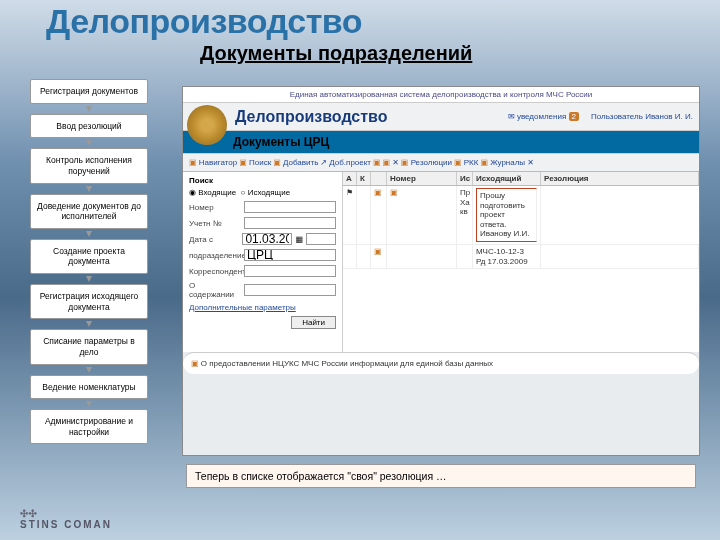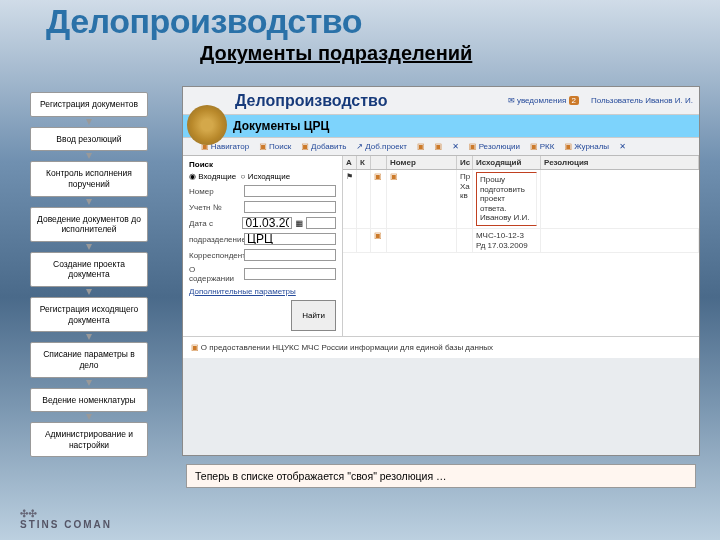--- a/index.html
+++ b/index.html
@@ -13,21 +13,21 @@
     position: absolute; top: 2px; left: 46px;
     font-size: 34px; font-weight: 900; color: #2a71a8;
     letter-spacing: -0.5px;
   }
   .subtitle {
     position: absolute; top: 42px; left: 200px;
     font-size: 20px; font-weight: 900; color: #000;
     text-decoration: underline;
   }
   .sidebar {
-    position: absolute; left: 30px; top: 92px;
+    position: absolute; left: 30px; top: 79px;
     width: 118px; display: flex; flex-direction: column;
   }
   .sidebar-box {
     background: #fff; border: 1px solid #999;
     padding: 6px 4px; text-align: center;
     font-size: 8.5px; line-height: 1.25; color: #000;
     border-radius: 2px;
   }
   .arrow {
     width: 0; height: 0; margin: 2px auto;
@@ -59,65 +59,65 @@
   .right-links {
     margin-left: auto; font-size: 8px; color: #254a9a;
     display: flex; gap: 12px; align-items: center;
   }
   .badge {
     display: inline-block; background: #cc7a2a; color: #fff;
     padding: 0 3px; border-radius: 2px; font-size: 8px;
   }
   .scr-subhead {
     padding: 4px 6px 4px 50px; font-size: 12px; font-weight: 700;
-    border-bottom: 1px solid #ccc; background: #7dd3fc;
+    border-bottom: 1px solid #ccc; background: #0369a1;
   }
   .tabs {
-    height: 18px; display: flex; align-items: center; gap: 10px;
-    padding: 0 18px; font-size: 8px; color: #254a9a;
+    height: 18px; display: flex; align-items: center; gap: 2px;
+    padding: 0 6px; font-size: 8px; color: #254a9a;
     border-bottom: 1px solid #bbb; background: #f0f1f3;
   }
   .tabs .sq { color: #cc7a2a; }
   .contentrow { display: flex; height: 180px; }
   .searchcol {
     width: 160px; background: #fff; border-right: 1px solid #ccc;
     font-size: 8px; padding: 4px 6px;
   }
   .searchcol .shead { font-weight: 700; margin-bottom: 3px; }
   .searchcol .radio { margin: 3px 0; }
   .searchcol .field { display: flex; align-items: center; margin: 4px 0; gap: 3px; }
   .searchcol .field label { width: 52px; color: #444; }
   .searchcol input[type=text] {
     border: 1px solid #999; font-size: 12px; height: 12px; padding: 0 2px;
     flex: 1; min-width: 0;
   }
   .searchcol .btn {
     border: 1px solid #888; background: #eee; font-size: 8px;
-    padding: 10px 10px; margin-left: auto; display: block; margin-top: 4px;
+    padding: 1px 10px; margin-left: auto; display: block; margin-top: 4px;
   }
   .listcol { flex: 1; background: #fff; font-size: 8px; }
   .listhead {
     display: grid; grid-template-columns: 14px 14px 16px 70px 16px 68px 1fr;
     border-bottom: 1px solid #bbb; background: #f0f0f0;
   }
   .listhead div { border-right: 1px solid #ccc; padding: 2px 3px; font-weight: 700; color: #333; }
   .listrow {
     display: grid; grid-template-columns: 14px 14px 16px 70px 16px 68px 1fr;
     border-bottom: 1px solid #eee;
   }
   .listrow div { border-right: 1px solid #eee; padding: 2px 3px; color: #333; line-height: 1.2; }
   .flag { color: #c03030; }
   .resbox { border: 1.5px solid #c04020; padding: 1px 3px; color: #444; }
   .pager {
     border-top: 1px solid #ccc; padding: 3px 6px; font-size: 8px;
     display: flex; gap: 10px; color: #254a9a; background: #f0f1f3;
   }
   .detail {
     padding: 6px 8px; font-size: 8px; color: #333;
-    border-top: 1px solid #ccc; background: #fff;
+    border-top: 1px solid #ccc; background: #fff; border-radius: 11px;
   }
   .caption {
     position: absolute; left: 186px; top: 464px;
     width: 510px; background: #fff6f0; border: 1px solid #999;
     padding: 5px 8px; font-size: 10.5px;
   }
   .footer {
     position: absolute; left: 20px; bottom: 10px;
     font-size: 10px; font-weight: 700; letter-spacing: 2px; color: #556;
   }
@@ -143,20 +143,21 @@
   <div class="sidebar-box">Регистрация исходящего документа</div>
   <div class="arrow"></div>
   <div class="sidebar-box">Списание параметры в дело</div>
   <div class="arrow"></div>
   <div class="sidebar-box">Ведение номенклатуры</div>
   <div class="arrow"></div>
   <div class="sidebar-box">Администрирование и настройки</div>
 </div>
 
 <div class="screenshot">
+  <div class="scr-top">Единая автоматизированная система делопроизводства и контроля МЧС России</div>
   <div class="emblem"></div>
   <div class="scr-header">
     <div class="scr-title">Делопроизводство</div>
     <div class="right-links">
       <span>✉ <span>уведомления</span> <span class="badge">2</span></span>
       <span><span>Пользователь</span>&nbsp;<span>Иванов И. И.</span></span>
     </div>
   </div>
   <div class="scr-subhead">Документы ЦРЦ</div>
   <div class="tabs">

